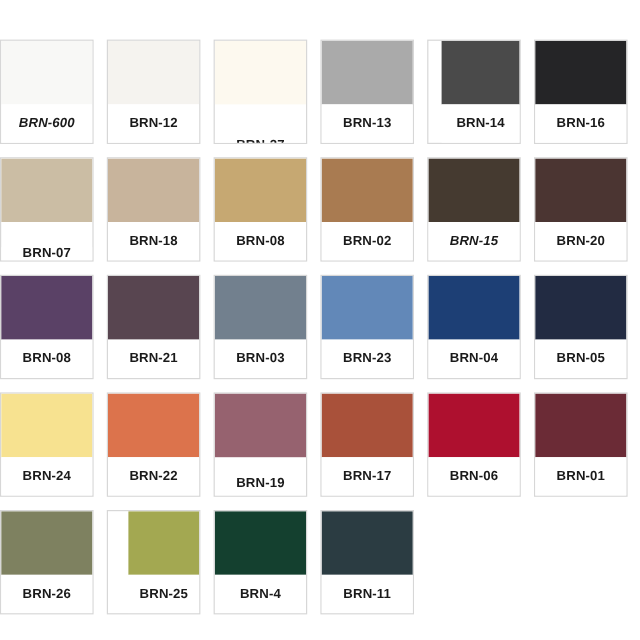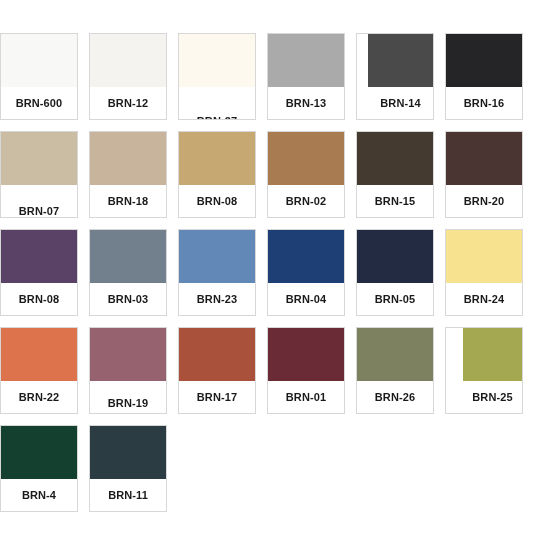--- a/index.html
+++ b/index.html
@@ -60,21 +60,21 @@
     white-space: nowrap;
   }
 </style>
 </head>
 <body>
 
 <div id="swatch-grid">
   <div class="grid-inner">
       <div class="swatch-card" style="border-color: rgb(215, 215, 215);">
         <div class="swatch-color" style="background: rgb(248, 248, 246);"></div>
-        <div class="swatch-label" style="color: rgb(26, 26, 26);">BRN-600</div>
+        <div class="swatch-label" style="color: rgb(26, 26, 26); font-style: italic;">BRN-600</div>
       </div>
       <div class="swatch-card" style="border-color: rgb(215, 215, 215);">
         <div class="swatch-color" style="background: rgb(245, 243, 239);"></div>
         <div class="swatch-label" style="color: rgb(26, 26, 26);">BRN-12</div>
       </div>
       <div class="swatch-card" style="border-color: rgb(215, 215, 215); gap: 29px;">
         <div class="swatch-color" style="background: rgb(253, 249, 239);"></div>
         <div class="swatch-label" style="color: rgb(26, 26, 26);">BRN-27</div>
       </div>
       <div class="swatch-card" style="border-color: rgb(215, 215, 215);">
@@ -98,31 +98,35 @@
         <div class="swatch-label" style="color: rgb(26, 26, 26);">BRN-18</div>
       </div>
       <div class="swatch-card" style="border-color: rgb(215, 215, 215);">
         <div class="swatch-color" style="background: rgb(198, 168, 114);"></div>
         <div class="swatch-label" style="color: rgb(26, 26, 26);">BRN-08</div>
       </div>
       <div class="swatch-card" style="border-color: rgb(215, 215, 215);">
         <div class="swatch-color" style="background: rgb(169, 123, 81);"></div>
         <div class="swatch-label" style="color: rgb(26, 26, 26);">BRN-02</div>
       </div>
-      <div class="swatch-card" style="border-color: rgb(215, 215, 215);">
+      <div class="swatch-card" style="border-color: rgb(215, 215, 215); font-style: italic;">
         <div class="swatch-color" style="background: rgb(69, 58, 48);"></div>
         <div class="swatch-label" style="color: rgb(26, 26, 26);">BRN-15</div>
       </div>
       <div class="swatch-card" style="border-color: rgb(215, 215, 215);">
         <div class="swatch-color" style="background: rgb(75, 53, 50);"></div>
         <div class="swatch-label" style="color: rgb(26, 26, 26);">BRN-20</div>
       </div>
       <div class="swatch-card" style="border-color: rgb(215, 215, 215);">
         <div class="swatch-color" style="background: rgb(90, 65, 102);"></div>
         <div class="swatch-label" style="color: rgb(26, 26, 26);">BRN-08</div>
+      </div>
+      <div class="swatch-card" style="border-color: rgb(215, 215, 215);">
+        <div class="swatch-color" style="background: rgb(88, 69, 80);"></div>
+        <div class="swatch-label" style="color: rgb(26, 26, 26);">BRN-21</div>
       </div>
       <div class="swatch-card" style="border-color: rgb(215, 215, 215);">
         <div class="swatch-color" style="background: rgb(114, 128, 142);"></div>
         <div class="swatch-label" style="color: rgb(26, 26, 26);">BRN-03</div>
       </div>
       <div class="swatch-card" style="border-color: rgb(215, 215, 215); text-align: right;">
         <div class="swatch-color" style="background: rgb(98, 136, 184);"></div>
         <div class="swatch-label" style="color: rgb(26, 26, 26);">BRN-23</div>
       </div>
       <div class="swatch-card" style="border-color: rgb(215, 215, 215);">
@@ -143,20 +147,24 @@
       </div>
       <div class="swatch-card" style="border-color: rgb(215, 215, 215); gap: 12px;">
         <div class="swatch-color" style="background: rgb(150, 98, 111);"></div>
         <div class="swatch-label" style="color: rgb(26, 26, 26);">BRN-19</div>
       </div>
       <div class="swatch-card" style="border-color: rgb(215, 215, 215);">
         <div class="swatch-color" style="background: rgb(169, 81, 58);"></div>
         <div class="swatch-label" style="color: rgb(26, 26, 26);">BRN-17</div>
       </div>
       <div class="swatch-card" style="border-color: rgb(215, 215, 215);">
+        <div class="swatch-color" style="background: rgb(174, 16, 47);"></div>
+        <div class="swatch-label" style="color: rgb(26, 26, 26);">BRN-06</div>
+      </div>
+      <div class="swatch-card" style="border-color: rgb(215, 215, 215);">
         <div class="swatch-color" style="background: rgb(107, 43, 54);"></div>
         <div class="swatch-label" style="color: rgb(26, 26, 26);">BRN-01</div>
       </div>
       <div class="swatch-card" style="border-color: rgb(215, 215, 215);">
         <div class="swatch-color" style="background: rgb(126, 129, 96);"></div>
         <div class="swatch-label" style="color: rgb(26, 26, 26);">BRN-26</div>
       </div>
       <div class="swatch-card" style="border-color: rgb(215, 215, 215); padding-left: 17px;">
         <div class="swatch-color" style="background: rgb(163, 168, 81);"></div>
         <div class="swatch-label" style="color: rgb(26, 26, 26);">BRN-25</div>

